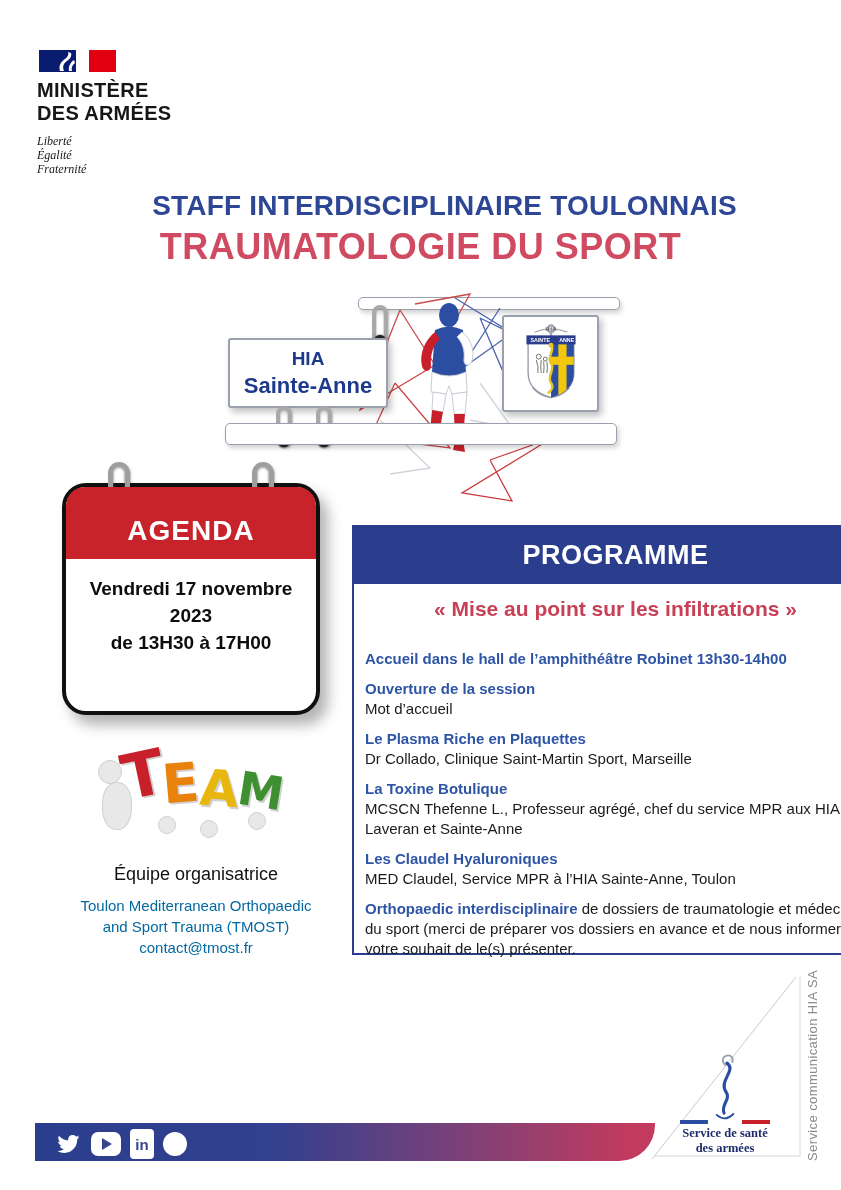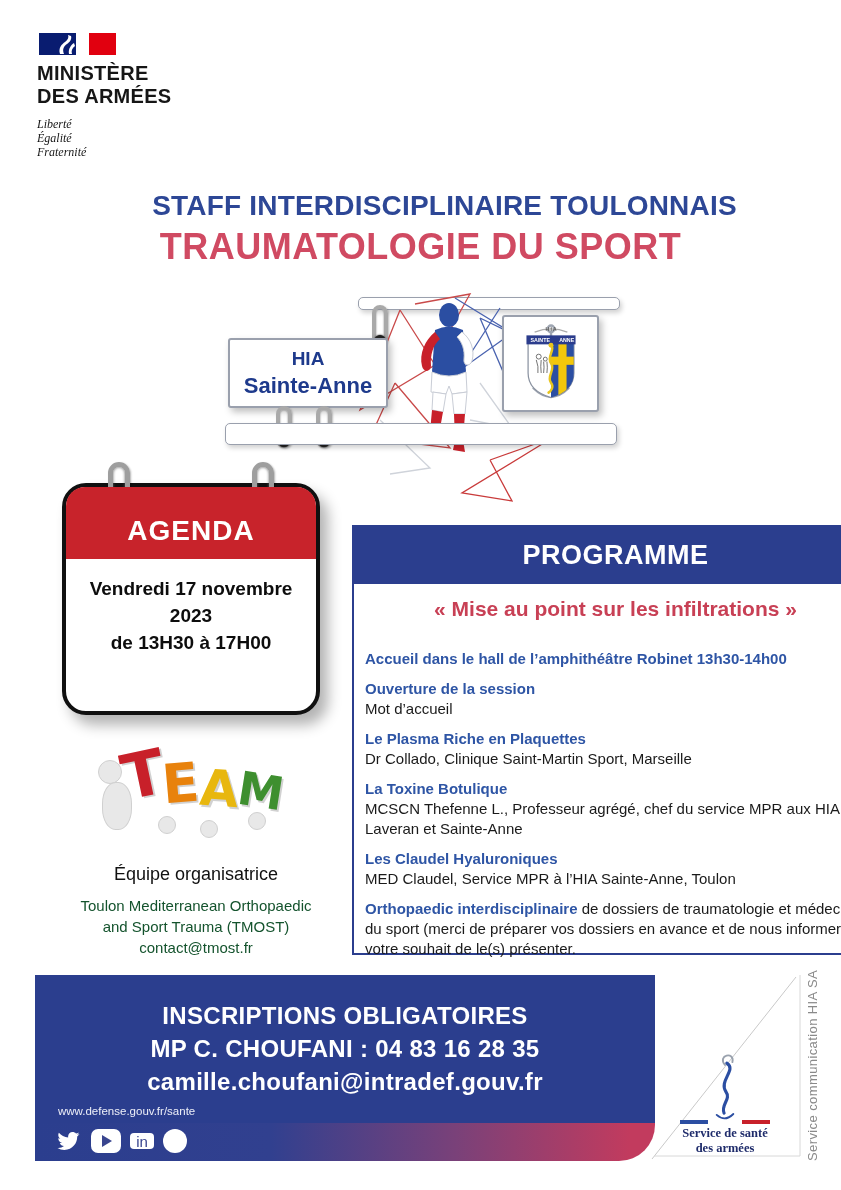--- a/index.html
+++ b/index.html
@@ -2,21 +2,21 @@
 <html><head>
 <meta charset="utf-8">
 <style>
   * { margin:0; padding:0; box-sizing:border-box; }
   html,body { background:#fff; }
   body { font-family:"Liberation Sans", sans-serif; }
   .page { position:relative; width:841px; height:1190px; background:#fff; overflow:hidden; margin:0 auto; }
   .abs { position:absolute; }
 
   
-  .gov-logo { left:37px; top:33px; width:220px; }
+  .gov-logo { left:37px; top:50px; width:220px; }
   .flag { display:flex; width:77px; height:22px; margin-left:2px; }
   .flag .b { width:37px; height:22px; background:#091C70; position:relative; overflow:hidden; }
   .flag .b svg { position:absolute; right:-6px; top:1px; }
   .flag .w { width:13px; height:22px; background:#fff; }
   .flag .r { width:27px; height:22px; background:#E1000F; }
   .ministry { margin-top:7px; font-weight:bold; font-size:20px; line-height:23px; color:#161616; letter-spacing:.3px; }
   .motto { margin-top:9px; font-family:"Liberation Serif", serif; font-style:italic; font-size:12px; line-height:14px; color:#161616; }
 
   
   .title1 { left:0; top:190px; width:841px; text-align:center; font-weight:bold; font-size:28px; color:#2D4796; letter-spacing:.2px;padding-left:48px; }
@@ -57,32 +57,32 @@
   .prog-items { margin-top:28px; padding:0 11px; }
   .pitem { margin-bottom:10px; font-size:15px; line-height:20px; color:#1a1a1a; }
   .pitem .h { color:#2E55A5; font-weight:bold; }
 
   
   .team-col { left:40px; top:742px; width:312px; text-align:center; }
   .team-img { position:relative; width:200px; height:110px; margin:0 auto; }
   .fig { position:absolute; background:#E8E8E8; border:1px solid #d0d0d0; border-radius:50%; }
   .tletter { position:absolute; font-weight:bold; font-family:"DejaVu Sans", sans-serif; text-shadow:2px 2px 0 rgba(0,0,0,.18), -1px -1px 0 rgba(255,255,255,.8); }
   .caption { margin-top:12px; font-size:18px; color:#111; }
-  .orgtxt { margin-top:10px; font-size:15px; line-height:21px; color:#14532d; }
+  .orgtxt { margin-top:10px; font-size:15px; line-height:21px; color:#0369a1; }
 
   
   .foot-blue { left:35px; top:975px; width:620px; height:148px; background:#2B3E8E; }
   .foot-lines { padding-top:24px; text-align:center; color:#fff; font-weight:bold; font-size:24px; line-height:33px; letter-spacing:.3px; }
   .foot-web { position:absolute; left:23px; bottom:6px; font-size:11.5px; color:#EDEFF8; }
   .foot-strip { left:35px; top:1123px; width:620px; height:38px; border-bottom-right-radius:36px;
     background:linear-gradient(90deg,#2B3E8E 0%,#31408F 38%,#7A4179 68%,#C23B5E 96%); }
   .socials { position:absolute; left:20px; top:6px; display:flex; gap:9px; align-items:center; }
   .yt { width:30px; height:24px; background:#fff; border-radius:7px; position:relative; }
   .yt::after { content:""; position:absolute; left:11px; top:6px; border-left:10px solid #39458F; border-top:6px solid transparent; border-bottom:6px solid transparent; }
-  .li { width:24px; height:16px; background:#fff; border-radius:4px; color:#39458F; font-weight:normal; font-size:15px; display:flex; align-items:center; justify-content:center; }
+  .li { width:24px; height:30px; background:#fff; border-radius:4px; color:#39458F; font-weight:bold; font-size:15px; display:flex; align-items:center; justify-content:center; }
   .dot { width:24px; height:24px; background:#fff; border-radius:50%; }
 
   .foot-right-lines { left:640px; top:975px; }
   .ssa { left:672px; top:1052px; width:106px; text-align:center; }
   .ssa-bars { position:relative; height:6px; margin-top:-10px; }
   .ssa-bars .bl { position:absolute; left:8px; top:0; width:28px; height:3.5px; background:#2B4EA2; }
   .ssa-bars .rd { position:absolute; right:8px; top:0; width:28px; height:3.5px; background:#C8202A; }
   .ssa-name { margin-top:0; font-family:"Liberation Serif", serif; font-weight:bold; font-size:12.5px; line-height:15px; color:#1F2C6B; }
   .vcredit { left:799px; top:975px; width:26px; height:180px; display:flex; align-items:center; justify-content:center;
     writing-mode:vertical-rl; transform:rotate(180deg); color:#8a8a8a; font-size:13px; letter-spacing:.4px; white-space:nowrap; }
@@ -257,28 +257,20 @@
       <span class="tletter" style="left:142px; top:22px; font-size:46px; color:#3E8F2F; transform:rotate(9deg);">M</span>
     </div>
     <div class="caption">Équipe organisatrice</div>
     <div class="orgtxt">
       <div>Toulon Mediterranean Orthopaedic</div>
       <div>and Sport Trauma (TMOST)</div>
       <div>contact@tmost.fr</div>
     </div>
   </div>
 
-  <div class="abs foot-blue">
-    <div class="foot-lines">
-      <div>INSCRIPTIONS OBLIGATOIRES</div>
-      <div>MP C. CHOUFANI : 04 83 16 28 35</div>
-      <div>camille.choufani@intradef.gouv.fr</div>
-    </div>
-    <div class="foot-web">www.defense.gouv.fr/sante</div>
-  </div>
 
   <div class="abs foot-strip">
     <div class="socials">
       <svg width="27" height="24" viewBox="0 0 24 24">
         <path fill="#fff" d="M23 5.1c-.8.4-1.7.6-2.6.8.9-.6 1.6-1.5 2-2.5-.9.5-1.9.9-2.9 1.1C18.6 3.5 17.4 3 16.1 3c-2.5 0-4.5 2-4.5 4.5 0 .4 0 .7.1 1C7.9 8.3 4.6 6.5 2.4 3.8c-.4.7-.6 1.5-.6 2.3 0 1.6.8 2.9 2 3.7-.7 0-1.4-.2-2-.5v.1c0 2.2 1.5 4 3.6 4.4-.4.1-.8.2-1.2.2-.3 0-.6 0-.9-.1.6 1.8 2.2 3.1 4.2 3.1-1.5 1.2-3.5 1.9-5.6 1.9H1c2 1.3 4.4 2 6.9 2 8.3 0 12.8-6.9 12.8-12.8v-.6c.9-.6 1.7-1.4 2.3-2.4z"></path>
       </svg>
       <div class="yt"></div>
       <div class="li">in</div>
       <div class="dot"></div>
     </div>

